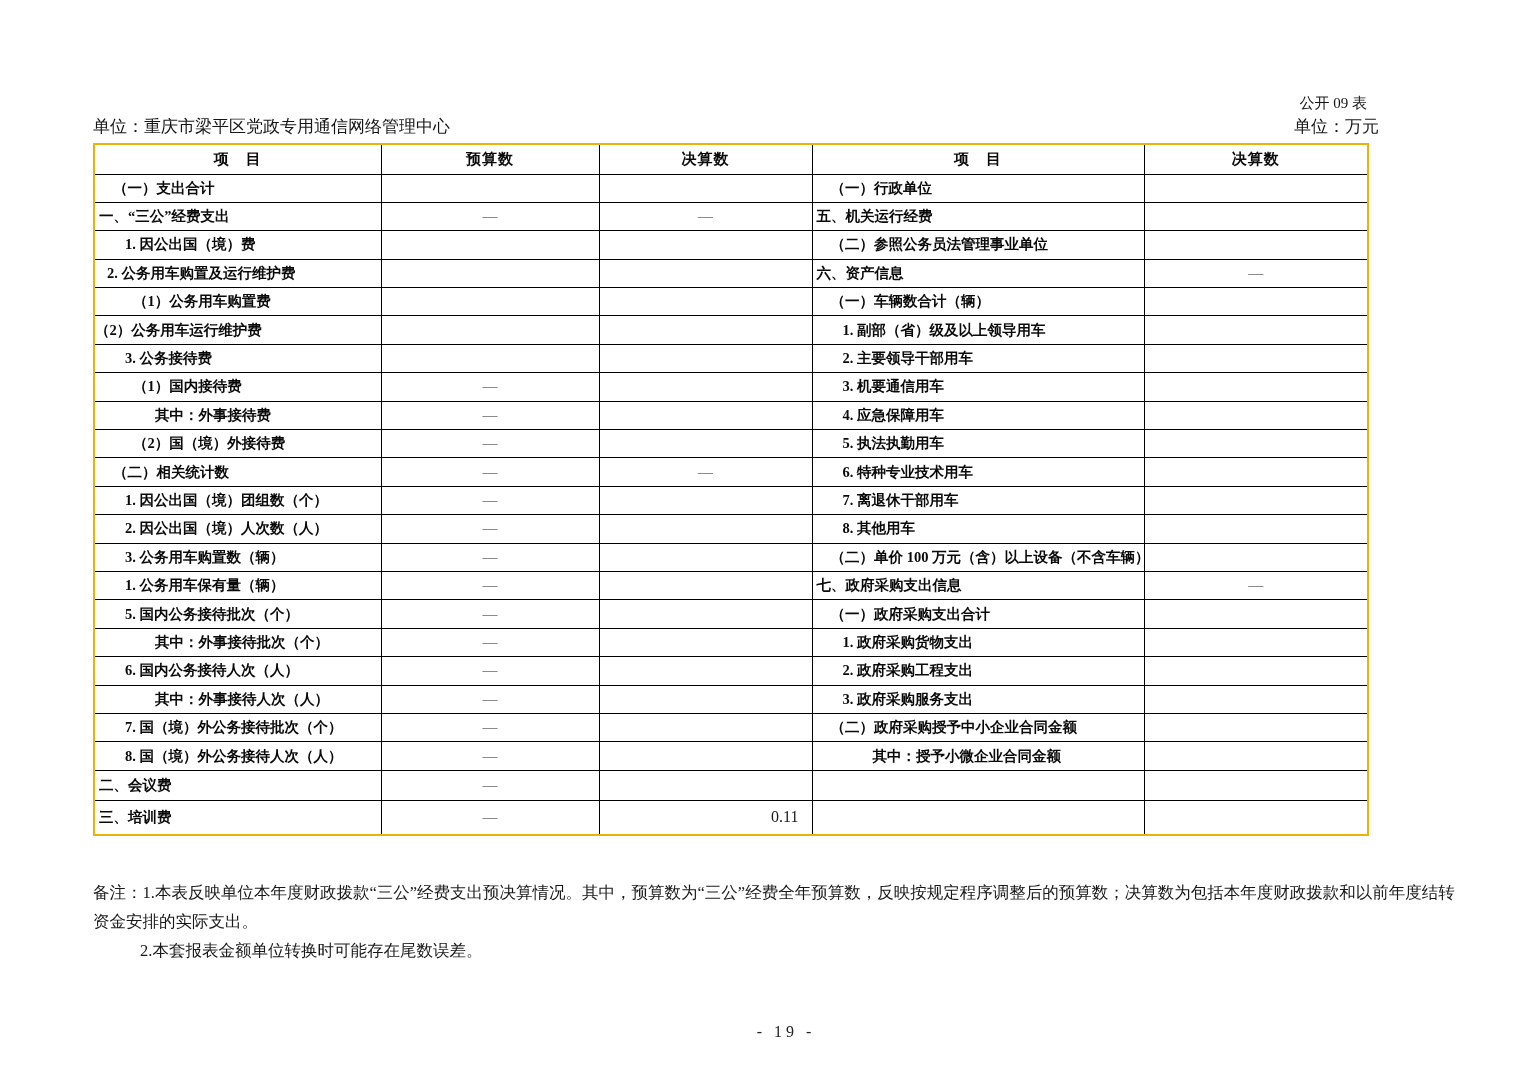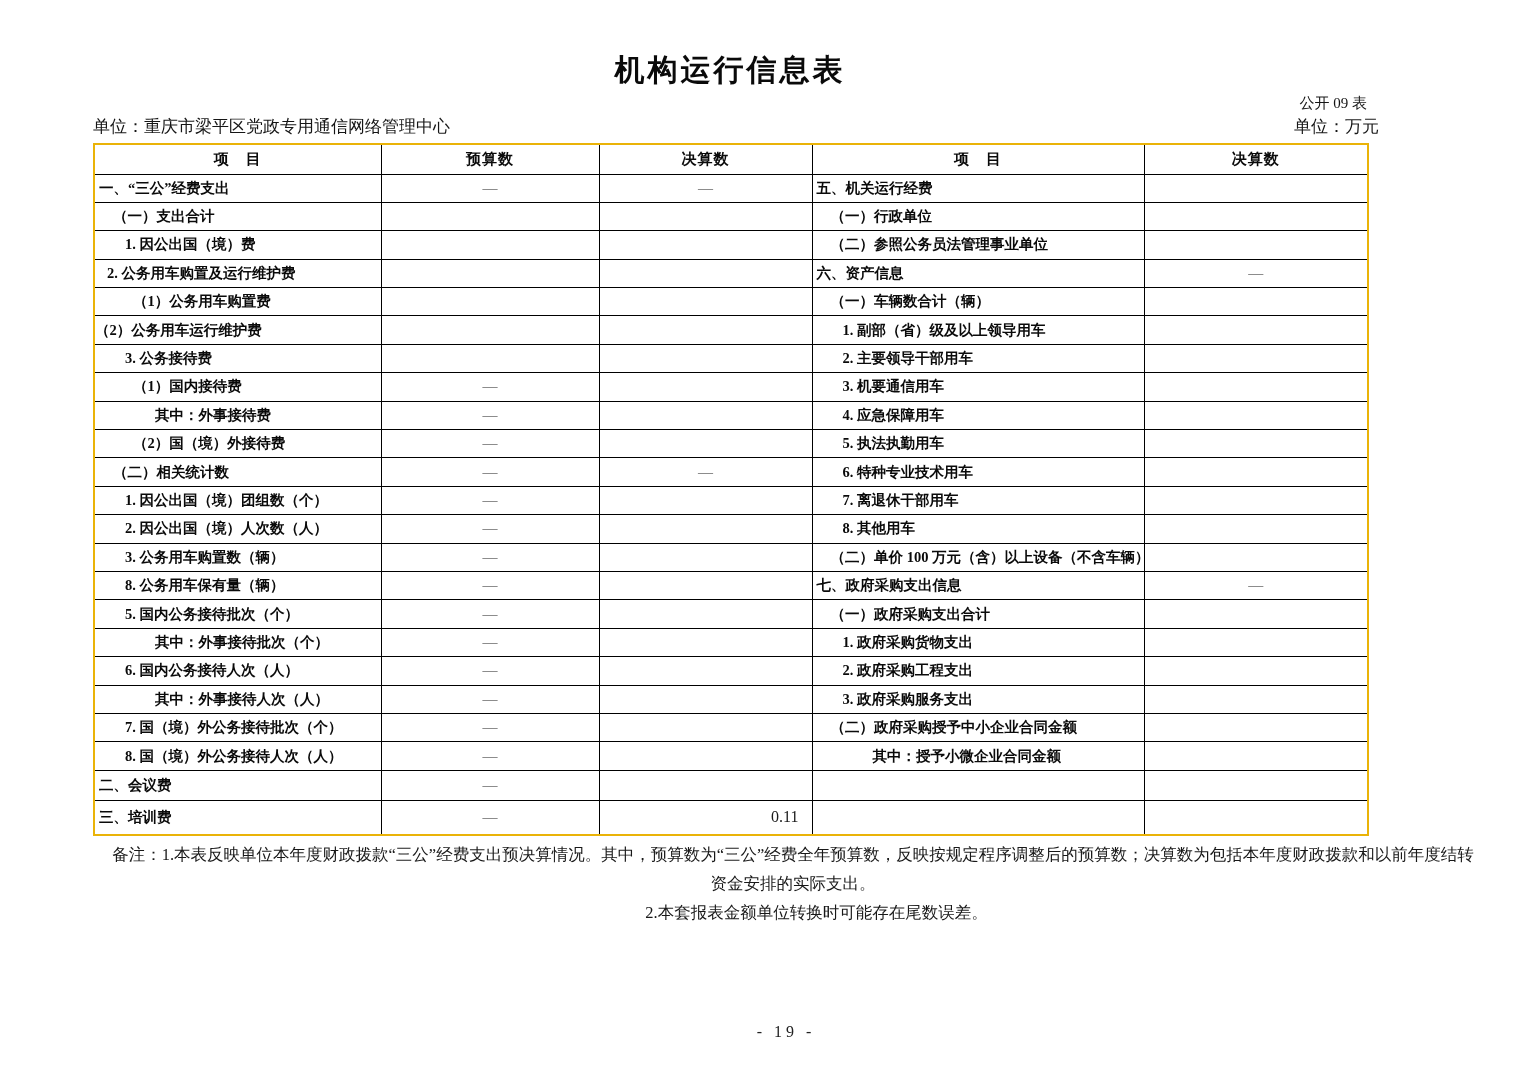--- a/index.html
+++ b/index.html
@@ -60,40 +60,39 @@
   td.num-cell {
     text-align: center; font-size: 15px; color: #222;
   }
   td.num-cell.dash { color: #666; font-weight: normal; }
   td.num-cell.right {
     text-align: right; padding-right: 13px;
     font-size: 16px; color: #1a1a1a;
   }
 
   .notes {
-    position: absolute; top: 840px; left: 93px; width: 1400px;
-    font-size: 16.5px; line-height: 29px; color: #181818; text-align: center;
+    position: absolute; top: 878px; left: 93px; width: 1400px;
+    font-size: 16.5px; line-height: 29px; color: #181818;
   }
   .notes .note-line { white-space: nowrap; }
   .notes .cont { margin-top: 0; }
   .notes .indent2 { padding-left: 47px; margin-top: 0; }
 
   .page-number {
     position: absolute; top: 1023px; left: 786px;
     transform: translateX(-50%);
     font-size: 16px; color: #222; letter-spacing: 4px;
     white-space: nowrap;
   }
 </style>
 </head>
 <body>
 
 <div class="page">
 
-  <h1 class="doc-title">机构运行信息表</h1>
 
   <div class="form-code">公开 09 表</div>
 
   <div class="unit-row">
     <span>单位：重庆市梁平区党政专用通信网络管理中心</span>
     <span>单位：万元</span>
   </div>
 
   <table class="main">
     <colgroup>
@@ -107,34 +106,34 @@
       <tr>
         <th>项　目</th>
         <th>预算数</th>
         <th>决算数</th>
         <th>项　目</th>
         <th>决算数</th>
       </tr>
     </thead>
     <tbody id="table-body">
         <tr>
+          <td class="label-cell" style="padding-left: 18px;">（一）支出合计</td>
+          <td class="num-cell"></td>
+          <td class="num-cell"></td>
+          <td class="label-cell" style="padding-left: 18px;">（一）行政单位</td>
+          <td class="num-cell"></td>
+        </tr>
+        <tr>
           <td class="label-cell" style="padding-left: 4px;">一、“三公”经费支出</td>
           <td class="num-cell dash">—</td>
           <td class="num-cell dash">—</td>
           <td class="label-cell" style="padding-left: 4px;">五、机关运行经费</td>
           <td class="num-cell"></td>
         </tr>
         <tr>
-          <td class="label-cell" style="padding-left: 18px;">（一）支出合计</td>
-          <td class="num-cell"></td>
-          <td class="num-cell"></td>
-          <td class="label-cell" style="padding-left: 18px;">（一）行政单位</td>
-          <td class="num-cell"></td>
-        </tr>
-        <tr>
           <td class="label-cell" style="padding-left: 30px;">1. 因公出国（境）费</td>
           <td class="num-cell"></td>
           <td class="num-cell"></td>
           <td class="label-cell" style="padding-left: 18px;">（二）参照公务员法管理事业单位</td>
           <td class="num-cell"></td>
         </tr>
         <tr>
           <td class="label-cell" style="padding-left: 12px;">2. 公务用车购置及运行维护费</td>
           <td class="num-cell"></td>
           <td class="num-cell"></td>
@@ -205,21 +204,21 @@
           <td class="num-cell"></td>
         </tr>
         <tr>
           <td class="label-cell" style="padding-left: 30px;">3. 公务用车购置数（辆）</td>
           <td class="num-cell dash">—</td>
           <td class="num-cell"></td>
           <td class="label-cell" style="padding-left: 18px;">（二）单价 100 万元（含）以上设备（不含车辆）</td>
           <td class="num-cell"></td>
         </tr>
         <tr>
-          <td class="label-cell" style="padding-left: 30px;">8. 公务用车保有量（辆）</td>
+          <td class="label-cell" style="padding-left: 30px;">1. 公务用车保有量（辆）</td>
           <td class="num-cell dash">—</td>
           <td class="num-cell"></td>
           <td class="label-cell" style="padding-left: 4px;">七、政府采购支出信息</td>
           <td class="num-cell dash">—</td>
         </tr>
         <tr>
           <td class="label-cell" style="padding-left: 30px;">5. 国内公务接待批次（个）</td>
           <td class="num-cell dash">—</td>
           <td class="num-cell"></td>
           <td class="label-cell" style="padding-left: 18px;">（一）政府采购支出合计</td>

